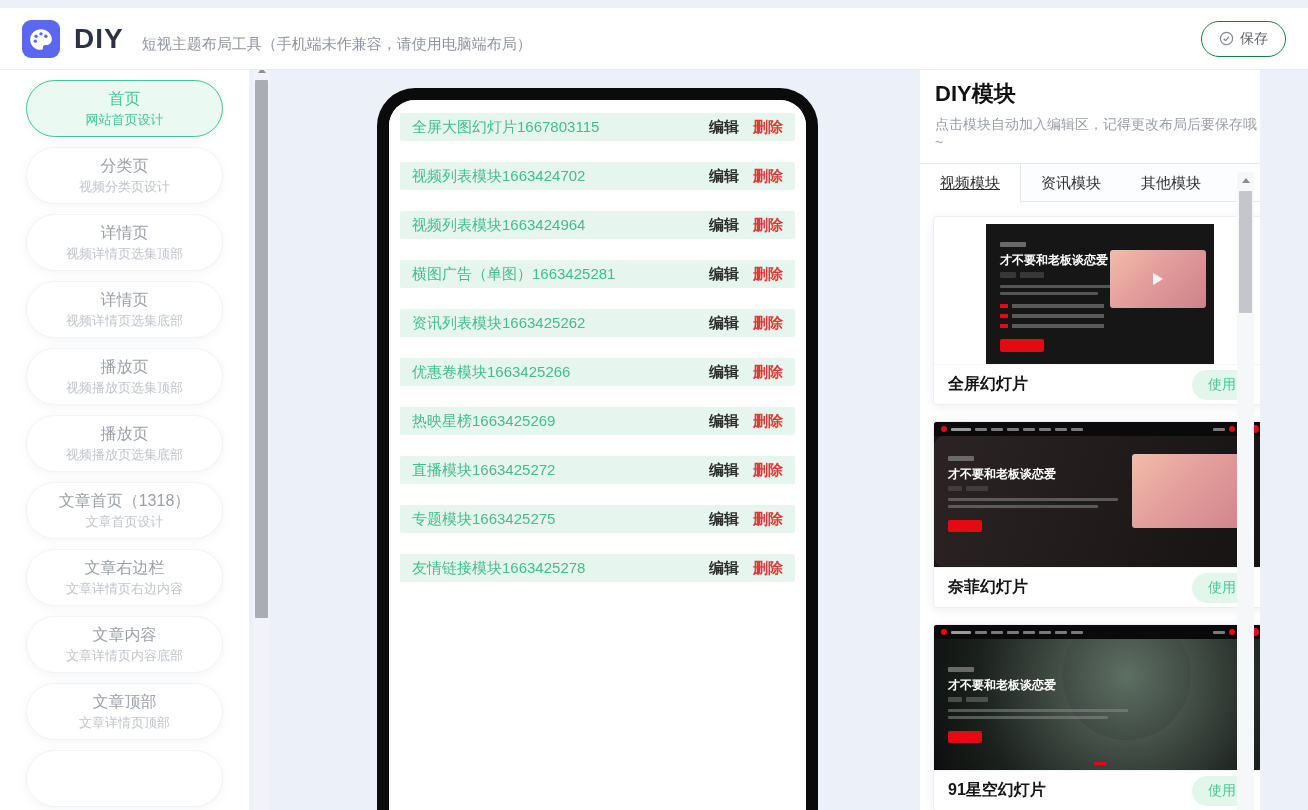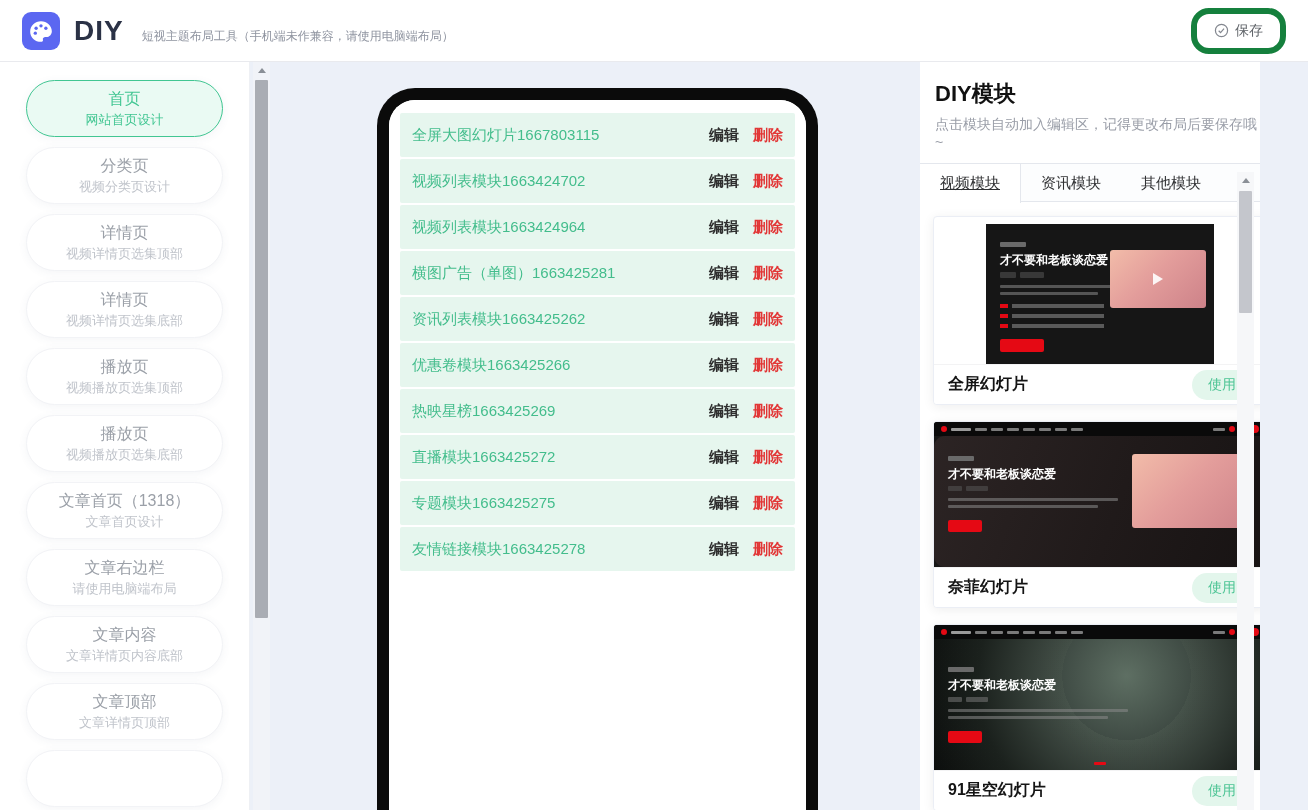--- a/index.html
+++ b/index.html
@@ -3,33 +3,33 @@
 <meta charset="utf-8">
 <style>
   * { margin:0; padding:0; box-sizing:border-box; }
   html,body { width:1308px; height:810px; overflow:hidden; }
   body {
     font-family:"Liberation Sans","DejaVu Sans",sans-serif;
     background:#ecf0f8; position:relative; color:#333;
   }
   
   .header {
-    position:absolute; top:0; left:0; width:1308px; height:62px;
+    position:absolute; top:8px; left:0; width:1308px; height:62px;
     background:#fff; border-bottom:1px solid #e9eaee;
     display:flex; align-items:center; padding:0 22px; z-index:30;
   }
   .logo-box {
     width:38px; height:38px; border-radius:9px; background:#5b67f1;
     display:flex; align-items:center; justify-content:center; flex:0 0 auto;
   }
   .brand-title { font-size:28px; font-weight:bold; color:#2b3246; margin-left:14px; letter-spacing:1px; }
-  .header-subtitle { font-size:12px; color:#8f94a0; margin-left:18px; margin-top:12px; }
+  .header-subtitle { font-size:15px; color:#8f94a0; margin-left:18px; margin-top:12px; }
   .save-btn {
     margin-left:auto; display:flex; align-items:center; gap:6px;
-    background:#fff; border:6px solid #15803d; border-radius:18px;
+    background:#fff; border:1px solid #15803d; border-radius:18px;
     padding:8px 17px; font-size:14px; color:#5f6368; cursor:pointer;
     font-family:inherit;
   }
   
   .sidebar {
     position:absolute; top:62px; left:0; width:250px; bottom:0;
     background:#fff; border-right:1px solid #eef0f4; z-index:10; overflow:hidden;
   }
   .sidebar-title {
     padding:16px 18px 14px; font-size:15px; font-weight:bold; color:#1f2329;
@@ -62,21 +62,21 @@
   .scroll-right .sb-arrow { background:#f6f7f9; }
   .scroll-right .sb-thumb { top:19px; height:122px; background:#c4c6cc; }
   
   .phone {
     position:absolute; left:377px; top:88px; width:441px; height:770px;
     border:12px solid #0b0b0b; border-bottom:none; border-radius:38px 38px 0 0;
     background:#fff; z-index:10;
   }
   .phone-screen { width:100%; height:100%; border-radius:26px 26px 0 0; background:#fff; padding:13px 11px; overflow:hidden; }
   .module-row {
-    height:44px; margin-bottom:2px; background:#e6f6ee; border-radius:2px;
+    height:28px; margin-bottom:21px; background:#e6f6ee; border-radius:2px;
     display:flex; align-items:center; padding:0 12px; font-size:15px;
   }
   .module-name { color:#43bd8c; flex:1 1 auto; white-space:nowrap; overflow:hidden; }
   .row-edit { color:#2f2f2f; font-weight:bold; margin-left:10px; cursor:pointer; }
   .row-del  { color:#e23535; font-weight:bold; margin-left:14px; cursor:pointer; }
   
   .panel {
     position:absolute; top:62px; left:920px; width:340px; bottom:0;
     background:#fff; z-index:10; overflow:hidden;
   }
@@ -187,21 +187,21 @@
       <div class="page-item">
         <div class="pi-label">播放页</div>
         <div class="pi-desc">视频播放页选集底部</div>
       </div>
       <div class="page-item">
         <div class="pi-label">文章首页（1318）</div>
         <div class="pi-desc">文章首页设计</div>
       </div>
       <div class="page-item">
         <div class="pi-label">文章右边栏</div>
-        <div class="pi-desc">请使用电脑端布局</div>
+        <div class="pi-desc">文章详情页右边内容</div>
       </div>
       <div class="page-item">
         <div class="pi-label">文章内容</div>
         <div class="pi-desc">文章详情页内容底部</div>
       </div>
       <div class="page-item">
         <div class="pi-label">文章顶部</div>
         <div class="pi-desc">文章详情页顶部</div>
       </div>
       <div class="page-item"></div>

